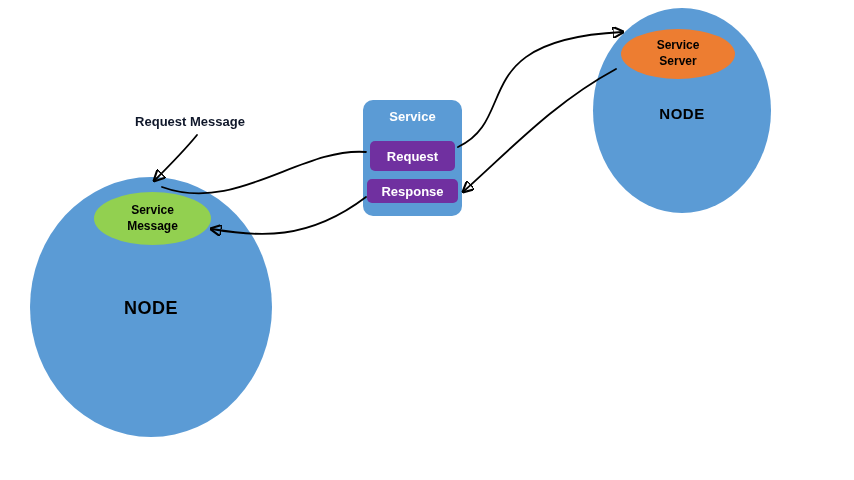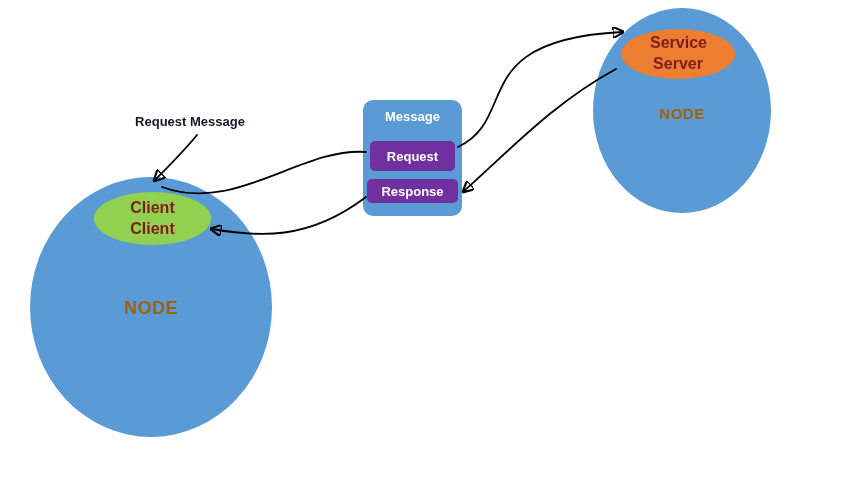--- a/index.html
+++ b/index.html
@@ -25,21 +25,21 @@
   .left-node {
     left: 30px; top: 177px;
     width: 242px; height: 260px;
   }
   .right-node {
     left: 593px; top: 8px;
     width: 178px; height: 205px;
   }
   .node-label {
     position: absolute;
-    color: #a16207;
+    color: #000000;
     font-weight: bold;
     text-align: center;
     letter-spacing: 0.5px;
   }
   .left-node-label {
     left: 30px; top: 298px; width: 242px;
     font-size: 18px;
   }
   .right-node-label {
     left: 593px; top: 105px; width: 178px;
@@ -61,22 +61,22 @@
     background: #92d050;
   }
   .server-ellipse {
     left: 621px; top: 29px;
     width: 114px; height: 50px;
     background: #ed7d31;
   }
   .ellipse .ellipse-label {
     display: inline-block;
     width: 56px;              
-    color: #7f1d1d;
-    font-size: 16px;
+    color: #000000;
+    font-size: 12px;
     font-weight: bold;
     line-height: 1.3;
   }
 
   
   .service-box {
     position: absolute;
     left: 363px; top: 100px;
     width: 99px; height: 116px;
     background: #5b9bd5;
@@ -130,31 +130,31 @@
   }
 </style>
 </head>
 <body>
 
 <div class="canvas">
 
   <div class="node-circle left-node"></div>
   <div class="node-label left-node-label">NODE</div>
   <div class="ellipse client-ellipse">
-    <span class="ellipse-label">Client Client</span>
+    <span class="ellipse-label">Service Message</span>
   </div>
 
   <div class="node-circle right-node"></div>
   <div class="node-label right-node-label">NODE</div>
   <div class="ellipse server-ellipse">
     <span class="ellipse-label">Service Server</span>
   </div>
 
   <div class="service-box">
-    <div class="service-title">Message</div>
+    <div class="service-title">Service</div>
     <div class="action-box request-box">Request</div>
     <div class="action-box response-box">Response</div>
   </div>
 
   <div class="annotation">Request Message</div>
 
   <svg class="arrows-svg" viewBox="0 0 854 480">
     <defs>
       <marker id="arrowhead" viewBox="0 0 10 10" refX="8" refY="5" markerWidth="6.5" markerHeight="6.5" orient="auto-start-reverse">
         <path d="M 0 0 L 10 5 L 0 10 z" fill="#000000" stroke="none"></path>

